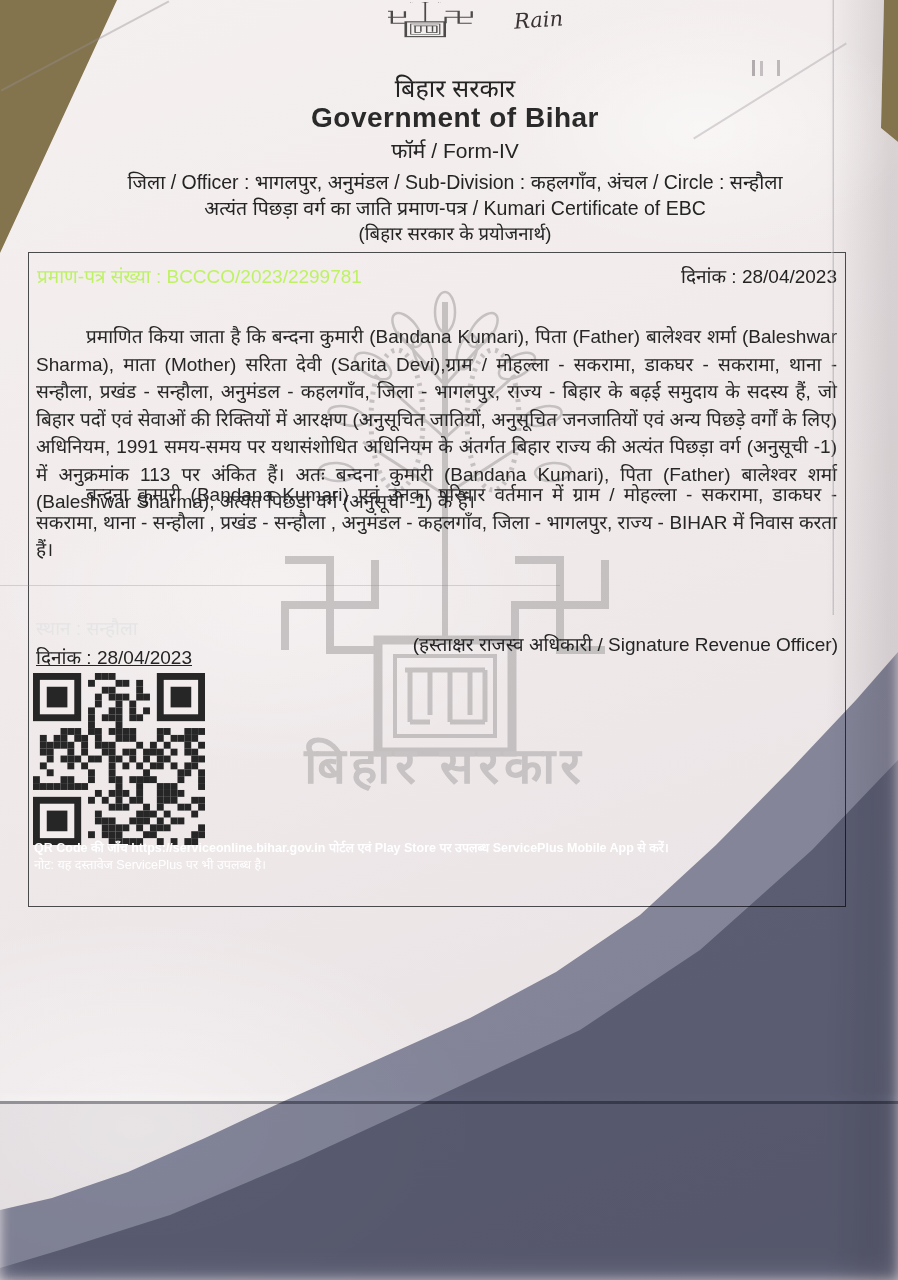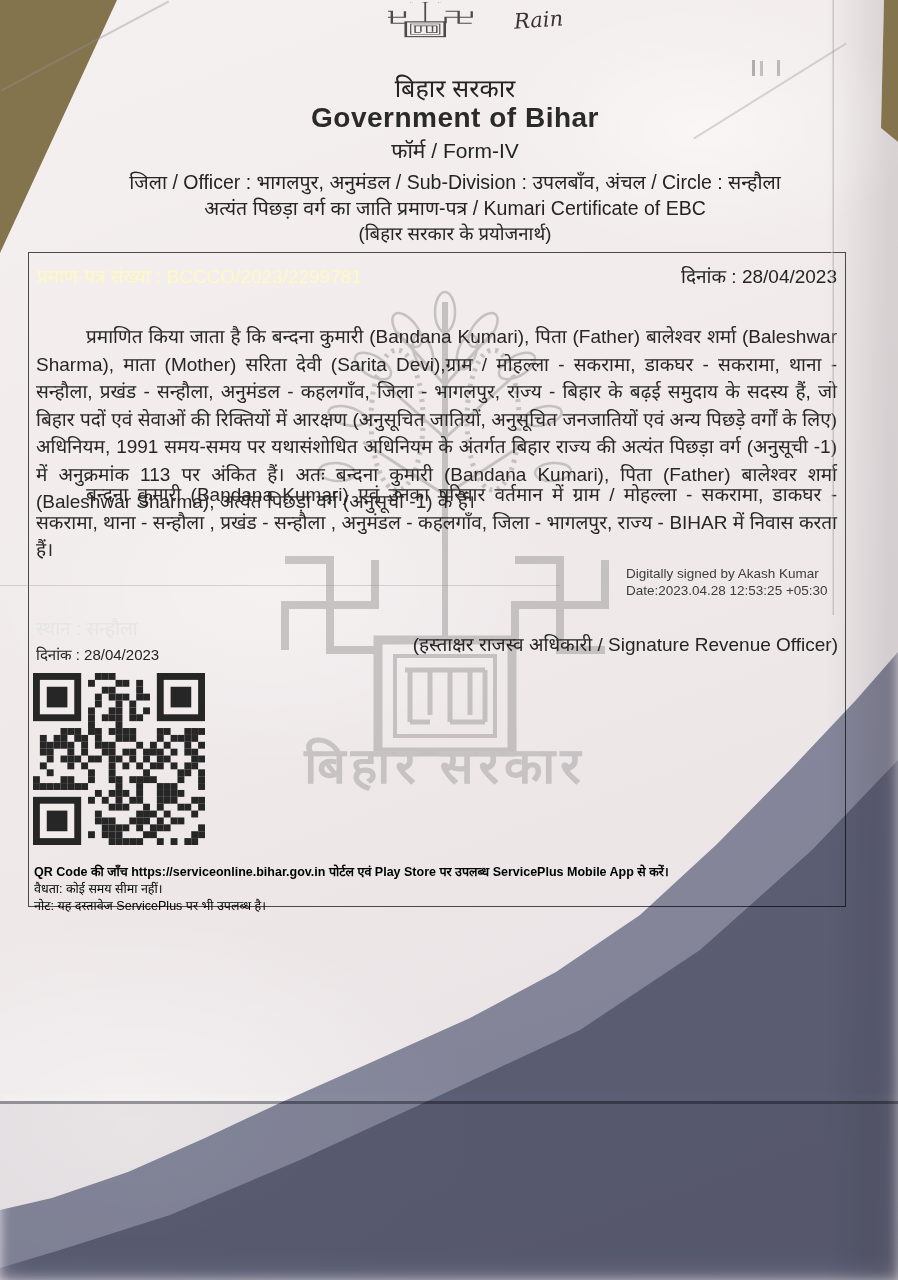--- a/index.html
+++ b/index.html
@@ -79,42 +79,38 @@
       <use href="#emblem"></use>
     </svg>
   <div class="abs hand" style="left:514px;top:8px;font-size:21px;color:#3a3234;transform:rotate(-4deg);">Rain</div>
   <div class="abs" style="left:752px;top:60px;width:22px;height:16px;border-left:3px solid rgba(125,115,120,.55);border-right:3px solid rgba(125,115,120,.45);"></div>
   <div class="abs" style="left:760px;top:61px;width:3px;height:15px;background:rgba(125,115,120,.4);"></div>
 
   <div class="abs center-line" style="top:70px;font-size:25px;">बिहार सरकार</div>
   <div class="abs center-line" style="top:102px;font-size:28px;font-weight:bold;letter-spacing:.5px;color:#2a2a2a;">Government of Bihar</div>
   <div class="abs center-line" style="top:136px;font-size:21px;"><span>फॉर्म / </span><span class="seg-b">Form-IV</span></div>
 
-  <div class="abs center-line" style="top:168px;font-size:19.5px;"><span>जिला / </span><span class="seg-b">Officer : </span><span>भागलपुर, अनुमंडल / </span><span class="seg-b">Sub-Division : </span><span>उपलबाँव, अंचल / </span><span class="seg-b">Circle : </span><span>सन्हौला</span></div>
+  <div class="abs center-line" style="top:168px;font-size:19.5px;"><span>जिला / </span><span class="seg-b">Officer : </span><span>भागलपुर, अनुमंडल / </span><span class="seg-b">Sub-Division : </span><span>कहलगाँव, अंचल / </span><span class="seg-b">Circle : </span><span>सन्हौला</span></div>
   <div class="abs center-line" style="top:194px;font-size:19.5px;"><span>अत्यंत पिछड़ा वर्ग का जाति प्रमाण-पत्र / </span><span class="seg-b">Kumari Certificate of EBC</span></div>
   <div class="abs center-line" style="top:220px;font-size:18.5px;">(बिहार सरकार के प्रयोजनार्थ)</div>
 
   <div class="box">
-    <div class="abs" style="left:8px;top:10px;font-size:19px;color:#fef9c3;">
+    <div class="abs" style="left:8px;top:10px;font-size:19px;color:#bef264;">
       <span>प्रमाण-पत्र संख्या : </span><span class="seg-b">BCCCO/2023/2299781</span>
     </div>
     <div class="abs" style="right:8px;top:10px;font-size:19px;color:#242424;">
       <span>दिनांक : </span><span class="seg-b">28/04/2023</span>
     </div>
 
     <div class="para" style="left:7px;top:70px;width:801px;text-indent:50px;"><span>प्रमाणित किया जाता है कि बन्दना कुमारी </span><span class="seg-b">(Bandana Kumari)</span><span>, पिता </span><span class="seg-b">(Father)</span><span> बालेश्वर शर्मा </span><span class="seg-b">(Baleshwar Sharma)</span><span>, माता </span><span class="seg-b">(Mother)</span><span> सरिता देवी </span><span class="seg-b">(Sarita Devi)</span><span>,ग्राम / मोहल्ला - सकरामा, डाकघर - सकरामा, थाना - सन्हौला, प्रखंड - सन्हौला, अनुमंडल - कहलगाँव, जिला - भागलपुर, राज्य - बिहार के बढ़ई समुदाय के सदस्य हैं, जो बिहार पदों एवं सेवाओं की रिक्तियों में आरक्षण (अनुसूचित जातियों, अनुसूचित जनजातियों एवं अन्य पिछड़े वर्गों के लिए) अधिनियम, 1991 समय-समय पर यथासंशोधित अधिनियम के अंतर्गत बिहार राज्य की अत्यंत पिछड़ा वर्ग (अनुसूची -1) में अनुक्रमांक </span><span class="seg-b">113</span><span> पर अंकित हैं। अतः बन्दना कुमारी </span><span class="seg-b">(Bandana Kumari)</span><span>, पिता </span><span class="seg-b">(Father)</span><span> बालेश्वर शर्मा </span><span class="seg-b">(Baleshwar Sharma)</span><span>, अत्यंत पिछड़ा वर्ग (अनुसूची -1) के हैं।</span></div>
     <div class="para" style="left:7px;top:228px;width:801px;text-indent:50px;"><span>बन्दना कुमारी </span><span class="seg-b">(Bandana Kumari)</span><span> एवं उनका परिवार वर्तमान में ग्राम / मोहल्ला - सकरामा, डाकघर - सकरामा, थाना - सन्हौला , प्रखंड - सन्हौला , अनुमंडल - कहलगाँव, जिला - भागलपुर, राज्य - </span><span class="seg-b">BIHAR</span><span> में निवास करता हैं।</span></div>
 
-    <div class="abs" style="left:597px;top:312px;font-size:13.5px;line-height:17px;color:#3c3c3c;">
-      <div>Digitally signed by Akash Kumar</div>
-      <div>Date:2023.04.28 12:53:25 +05:30</div>
-    </div>
 
     <div class="abs" style="left:7px;top:362px;font-size:19px;color:#e5e5e5;">स्थान : सन्हौला</div>
-    <div class="abs" style="left:7px;top:391px;font-size:15px;color:#242424;">दिनांक : 28/04/2023</div>
+    <div class="abs" style="left:7px;top:391px;font-size:19px;color:#242424;text-decoration:underline;">दिनांक : 28/04/2023</div>
 
     <div class="abs" style="right:7px;top:378px;font-size:19px;color:#242424;"><span>(हस्ताक्षर राजस्व अधिकारी / </span><span class="seg-b">Signature Revenue Officer)</span></div>
 
     <div class="abs" id="qr" style="left:4px;top:420px;width:172px;height:172px;"><svg width="172" height="172" viewBox="0 0 175 175">
           <g fill="#262626">
             <rect x="63" y="0" width="7" height="7"></rect>
             <rect x="70" y="0" width="7" height="7"></rect>
             <rect x="77" y="0" width="7" height="7"></rect>
             <rect x="56" y="7" width="7" height="7"></rect>
             <rect x="84" y="7" width="7" height="7"></rect>
@@ -332,23 +328,22 @@
             <rect x="14" y="14" width="21" height="21"></rect>
             <rect x="126" y="0" width="49" height="49"></rect>
             <rect fill="#f2ecec" x="133" y="7" width="35" height="35"></rect>
             <rect x="140" y="14" width="21" height="21"></rect>
             <rect x="0" y="126" width="49" height="49"></rect>
             <rect fill="#f2ecec" x="7" y="133" width="35" height="35"></rect>
             <rect x="14" y="140" width="21" height="21"></rect>
           </g>
         </svg></div>
 
-    <div class="abs notes" style="left:5px;top:611px;font-size:12.5px;line-height:17px;color:#000000;">
+    <div class="abs notes" style="left:5px;top:587px;font-size:12.5px;line-height:17px;color:#ffffff;">
       <div style="font-weight:bold;">QR Code की जाँच https://serviceonline.bihar.gov.in पोर्टल एवं Play Store पर उपलब्ध ServicePlus Mobile App से करें।</div>
-      <div>वैधता: कोई समय सीमा नहीं।</div>
       <div>नोट: यह दस्तावेज ServicePlus पर भी उपलब्ध है।</div>
     </div>
   </div>
 
   <div class="crease" style="left:831px;top:0;width:3px;height:615px;background:linear-gradient(90deg,rgba(255,255,255,.5),rgba(120,110,115,.38));"></div>
   <div class="crease" style="left:0;top:585px;width:560px;height:1px;background:rgba(140,132,138,.3);"></div>
   <div class="crease" style="left:-10px;top:45px;width:190px;height:2px;background:rgba(150,142,146,.4);transform:rotate(-28deg);"></div>
   <div class="crease" style="left:680px;top:90px;width:180px;height:2px;background:rgba(152,144,148,.35);transform:rotate(-32deg);"></div>
   <div class="crease" style="left:0;top:1101px;width:898px;height:3px;background:rgba(70,70,80,.55);box-shadow:0 -4px 6px rgba(255,255,255,.5);"></div>
   <div class="crease" style="left:0;top:1104px;width:898px;height:176px;background:rgba(175,170,178,.18);"></div>

